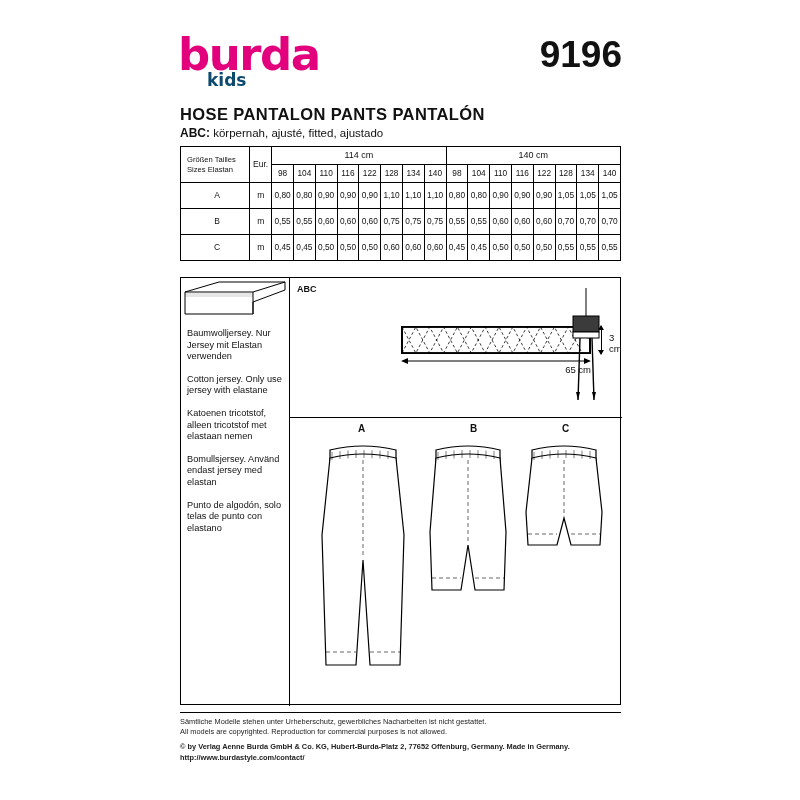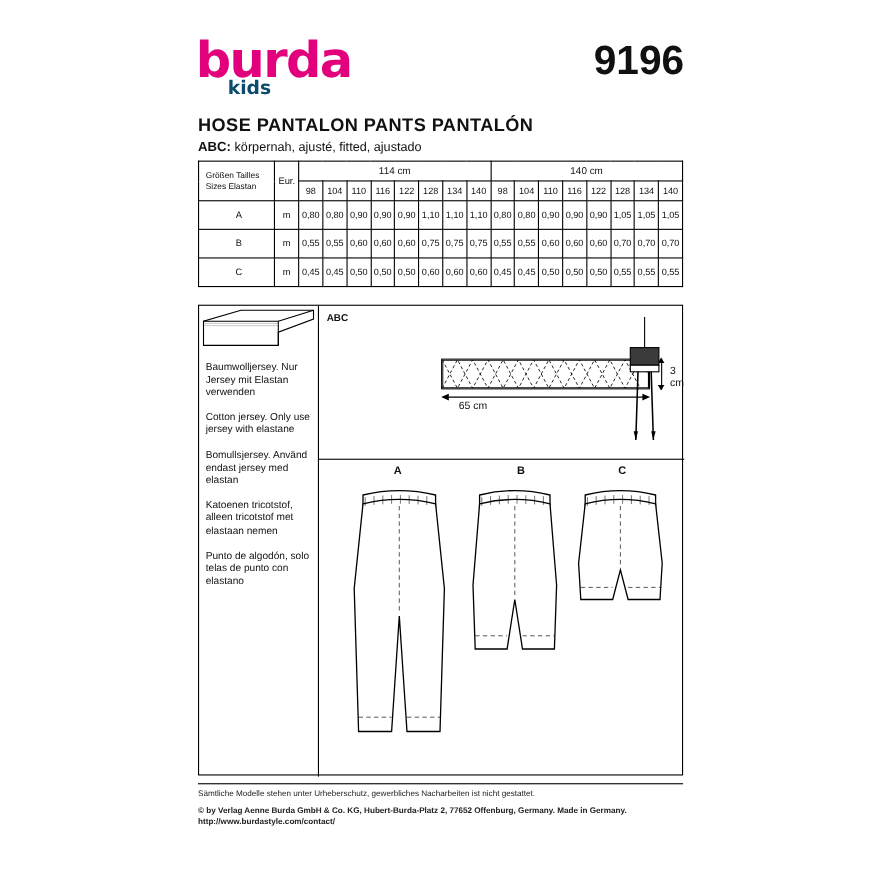--- a/index.html
+++ b/index.html
@@ -173,24 +173,24 @@
   .elastic-strip {
     position: absolute;
     left: 0; top: 0;
     width: 190px;
     height: 28px;
     border: 1px solid #000000;
     box-sizing: border-box;
   }
   .len-label {
     position: absolute;
-    left: 16px;
+    left: 0;
     top: 34px;
     width: 190px;
-    text-align: left;
+    text-align: right;
     font-size: 9.5px;
   }
   .v-arrow {
     position: absolute;
     left: 200px;
     top: 0px;
     width: 1px;
     height: 28px;
     background: #000000;
   }
@@ -374,22 +374,22 @@
       <path d="M2 34 L2 12 L36 2 L102 2 L102 10 L70 22 L70 34 Z" fill="#ffffff" stroke="#000" stroke-width="1"></path>
       <path d="M2 12 L70 12 L70 34" fill="none" stroke="#000" stroke-width="1"></path>
       <path d="M70 12 L102 2" fill="none" stroke="#000" stroke-width="1"></path>
       <path d="M2 14 L70 14 M2 16 L70 16" stroke="#000" stroke-width="0.4" opacity="0.5"></path>
     </svg>
 
     <div class="fabric-notes">
       <p>Baumwolljersey.
 Nur Jersey mit Elastan verwenden</p>
       <p>Cotton jersey. Only use jersey with elastane</p>
+      <p>Katoenen tricotstof, alleen tricotstof met elastaan nemen</p>
       <p>Bomullsjersey. Använd endast jersey med elastan</p>
-      <p>Katoenen tricotstof, alleen tricotstof met elastaan nemen</p>
       <p>Punto de algodón, solo telas de punto con elastano</p>
     </div>
 
     <div class="abc-label">ABC</div>
 
     <div class="elastic-wrap">
       <svg class="elastic-strip" viewBox="0 0 190 28" preserveAspectRatio="none">
         <rect x="0.5" y="0.5" width="189" height="27" fill="#ffffff" stroke="#000" stroke-width="1"></rect>
         <path d="M0 28 L14 0 L28 28 L42 0 L56 28 L70 0 L84 28 L98 0 L112 28 L126 0 L140 28 L154 0 L168 28 L182 0 L190 16" fill="none" stroke="#000" stroke-width="0.8" stroke-dasharray="3,2.5"></path>
         <path d="M0 0 L14 28 L28 0 L42 28 L56 0 L70 28 L84 0 L98 28 L112 0 L126 28 L140 0 L154 28 L168 0 L182 28" fill="none" stroke="#000" stroke-width="0.8" stroke-dasharray="3,2.5"></path>
@@ -441,17 +441,18 @@
         <line x1="48" y1="20" x2="48" y2="76" stroke="#000" stroke-width="0.6" stroke-dasharray="4,3"></line>
         <path d="M12 94 L41 94 M55 94 L84 94" stroke="#000" stroke-width="0.6" stroke-dasharray="4,3"></path>
         <path d="M18 12 L18 20 M26 11 L26 19 M34 10.5 L34 18.5 M42 10 L42 18 M50 10 L50 18 M58 10.2 L58 18.2 M66 10.6 L66 18.6 M74 11 L74 19" stroke="#000" stroke-width="0.5"></path>
       </svg>
     </div>
   </div>
 
   <div class="footer">
     <span class="rule"></span>
     <span class="footer-line">Sämtliche Modelle stehen unter Urheberschutz, gewerbliches Nacharbeiten ist nicht gestattet.</span>
+    <span class="footer-line">All models are copyrighted. Reproduction for commercial purposes is not allowed.</span>
     <span class="footer-line footer-strong footer-gap">© by Verlag Aenne Burda GmbH &amp; Co. KG, Hubert-Burda-Platz 2, 77652 Offenburg, Germany. Made in Germany.</span>
     <span class="footer-line footer-strong">http://www.burdastyle.com/contact/</span>
   </div>
 
 </div>
 
 </body></html>

